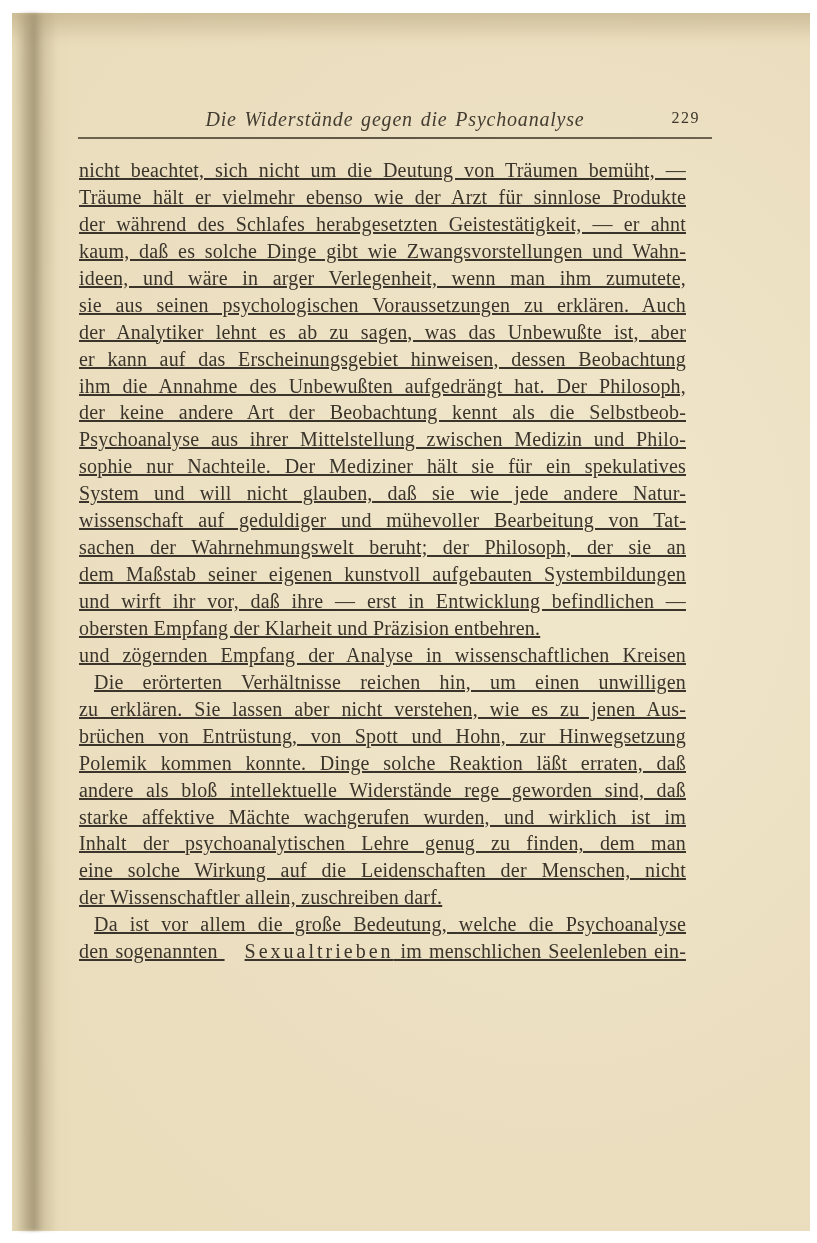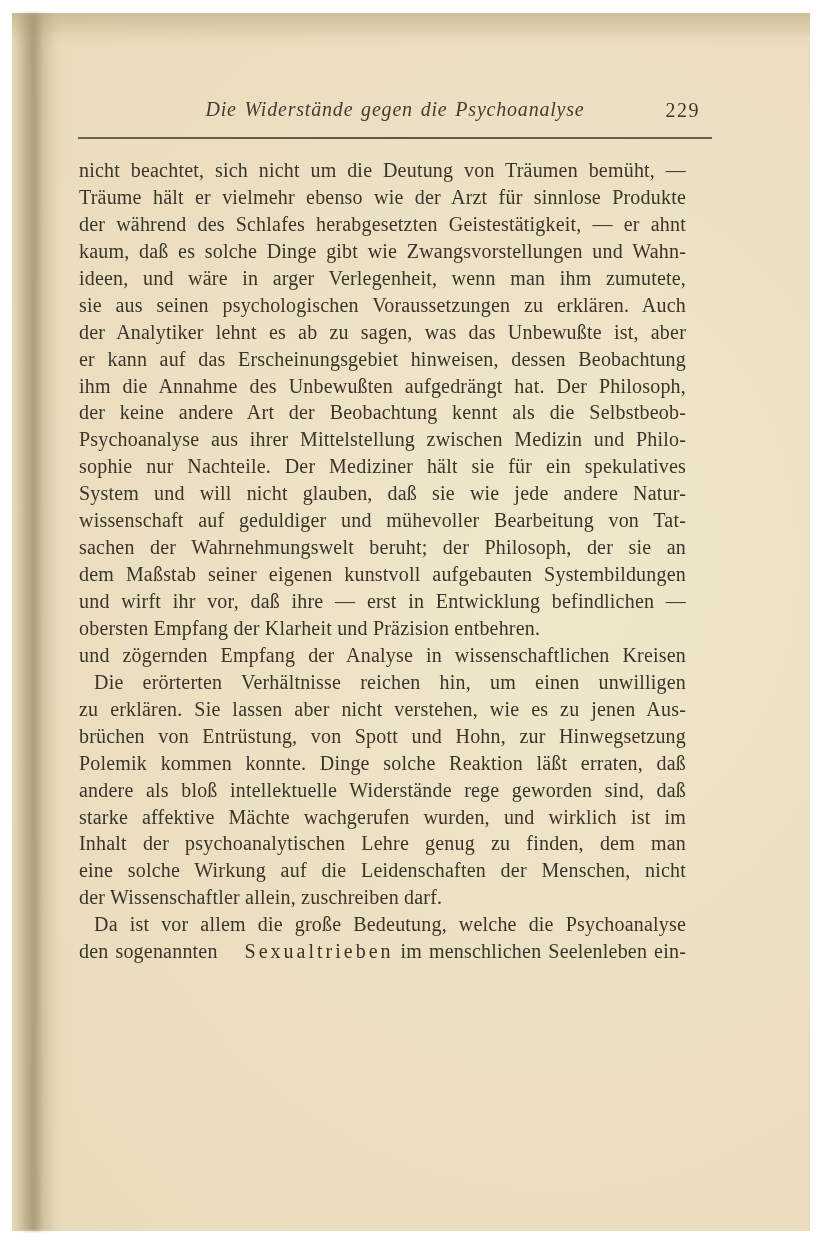--- a/index.html
+++ b/index.html
@@ -32,54 +32,55 @@
       rgba(160,146,110,0) 100%);
     filter:blur(1.5px);
   }
   .edge-top{
     position:absolute;
     left:0;top:0;width:798px;height:26px;
     background:linear-gradient(180deg, rgba(176,158,118,0.35), rgba(176,158,118,0));
   }
   .running-head{
     position:absolute;
-    left:66px;top:85px;
+    left:66px;top:95px;
     width:634px;height:28px;
     color:#433c30;
   }
   .head-title{
     display:block;
     text-align:center;
     font-style:italic;
     font-size:20px;
     letter-spacing:0.8px;
     word-spacing:2px;
   }
   .page-num{
     position:absolute;
     right:12px;top:1px;
-    font-size:20px;
+    font-size:16px;
     letter-spacing:1.5px;
     font-style:normal;
     color:#3c362b;
   }
   .head-rule{
     position:absolute;
     left:66px;top:124px;
     width:634px;height:2px;
     background:linear-gradient(90deg,#564d3a 0%, #463f2f 50%, #564d3a 100%);
     opacity:0.85;
   }
   .textblock{
     position:absolute;
     left:67px;top:144px;
     width:607px;
     color:#3a342b;
     font-size:20px;
     letter-spacing:0.2px;
+    text-decoration:underline;
   }
   .line{
     line-height:26.95px;
     height:26.95px;
     text-align:justify;
     text-align-last:justify;
     white-space:normal;
   }
   .line.last{
     text-align-last:left;

